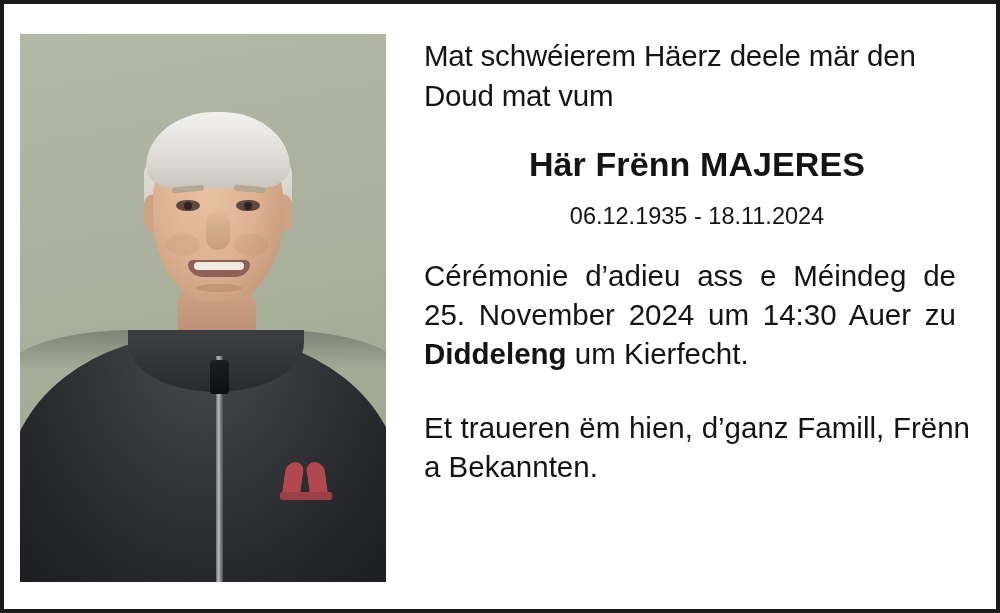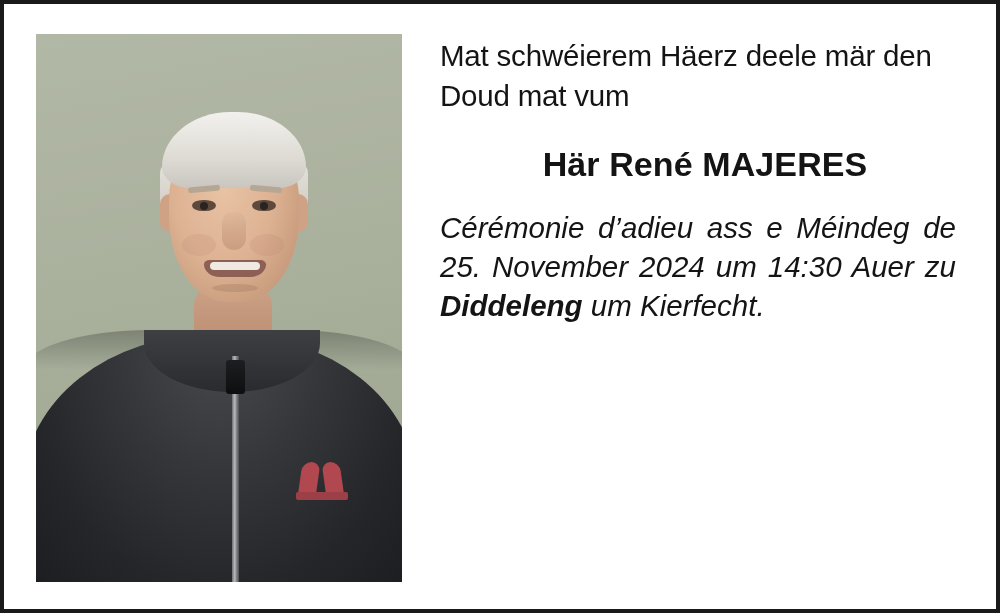--- a/index.html
+++ b/index.html
@@ -20,21 +20,21 @@
     overflow: hidden;
   }
   .inner {
     position: absolute;
     left: 0; top: 0;
     width: 992px;
     height: 605px;
     display: flex;
     flex-direction: row;
     box-sizing: border-box;
-    padding: 30px 26px 22px 32px;
+    padding: 30px 26px 22px 16px;
   }
 
   
   .portrait-wrap {
     flex: 0 0 366px;
     height: 548px;
     position: relative;
   }
   .portrait {
     position: absolute;
@@ -268,21 +268,20 @@
     line-height: 1.32;
     margin: 17px 0 0 0;
   }
   .dates div { white-space: nowrap; }
   .ceremony {
     font-size: 29.5px;
     line-height: 1.33;
     text-align: justify;
     text-align-last: left;
     margin: 24px 14px 0 0;
-    font-style: italic;
   }
   .ceremony b { font-weight: bold; }
   .mourn {
     font-size: 29.5px;
     line-height: 1.33;
     text-align: justify;
     text-align-last: left;
     margin: 34px 0 0 0;
   }
 </style>
@@ -322,23 +321,25 @@
         <div class="nose"></div>
         <div class="mouth"></div>
         <div class="teeth"></div>
         <div class="chin-line"></div>
       </div>
     </div>
 
     <div class="text-col">
       <p class="intro">Mat schwéierem Häerz deele mär den Doud mat vum</p>
 
-      <h1 class="name">Här René MAJERES</h1>
+      <h1 class="name">Här Frënn MAJERES</h1>
 
       <div class="dates">
+        <div>06.12.1935 - 18.11.2024</div>
       </div>
 
       <p class="ceremony"><span>Cérémonie d’adieu ass e Méindeg de 25. November 2024 um 14:30 Auer zu </span><b>Diddeleng</b><span> um Kierfecht.</span></p>
 
+      <p class="mourn">Et traueren ëm hien, d’ganz Famill, Frënn a Bekannten.</p>
     </div>
 
   </div>
 </div>
 
 </body></html>

